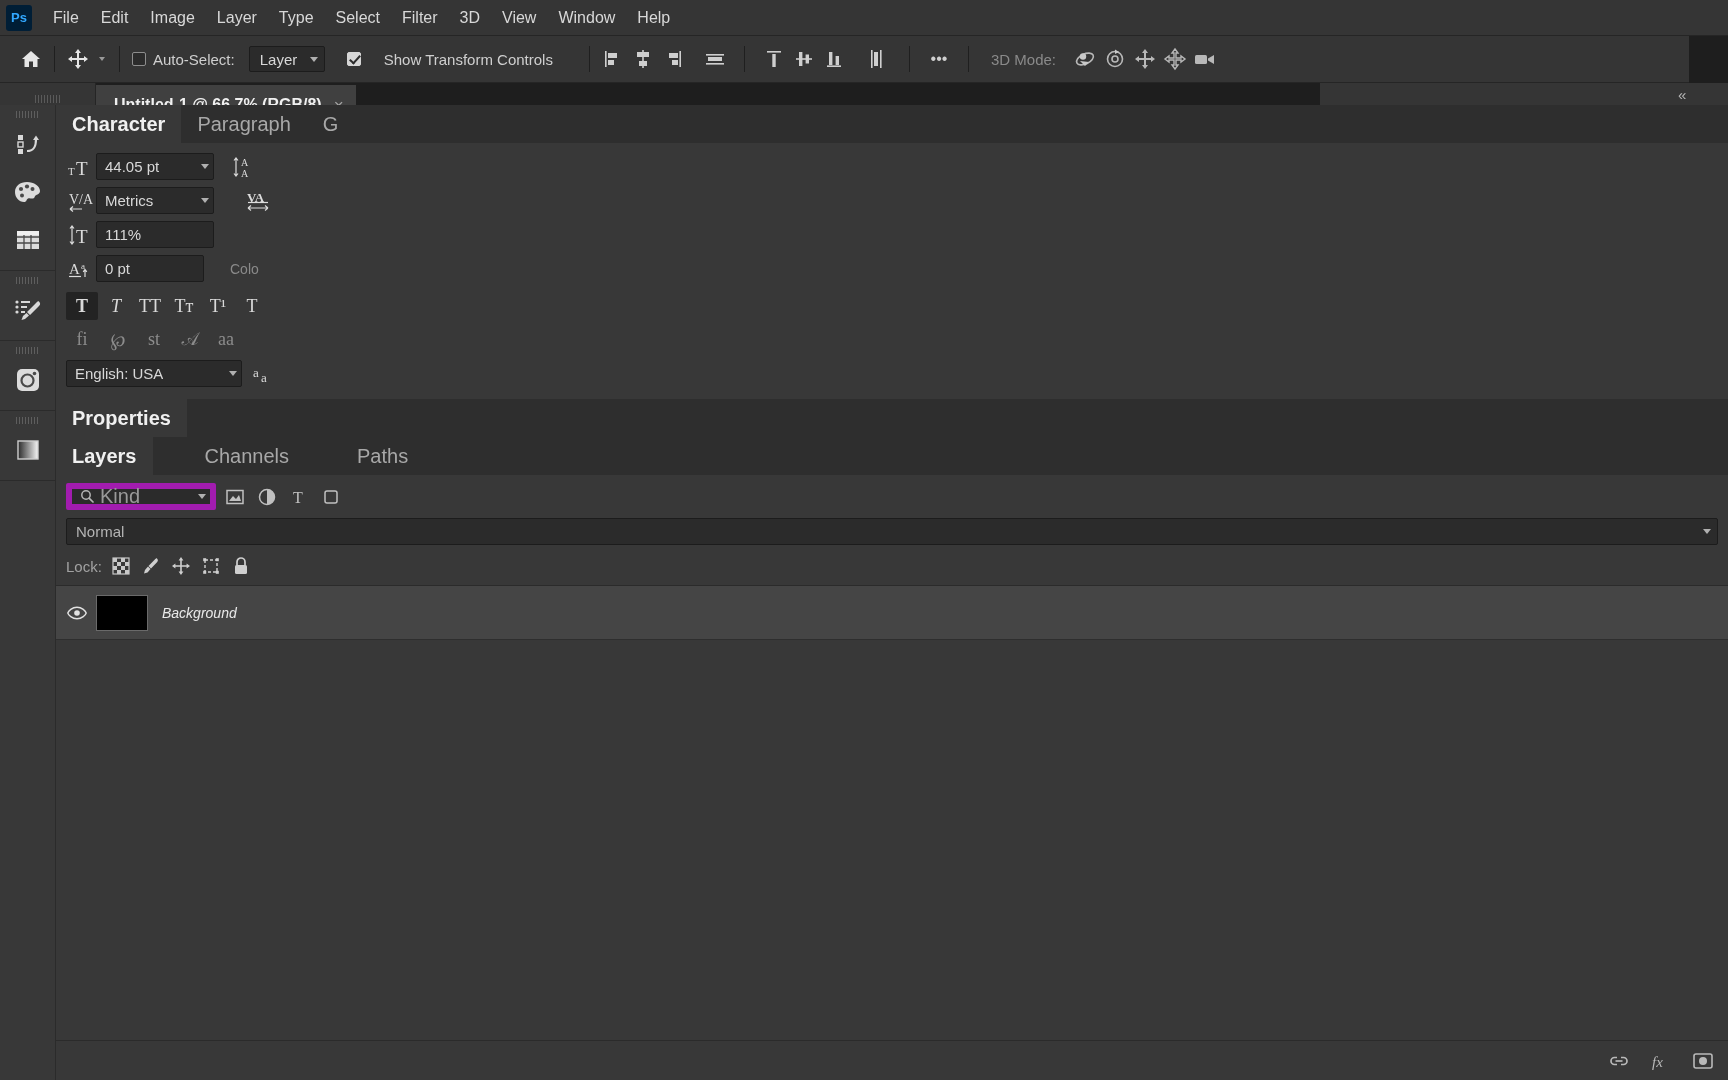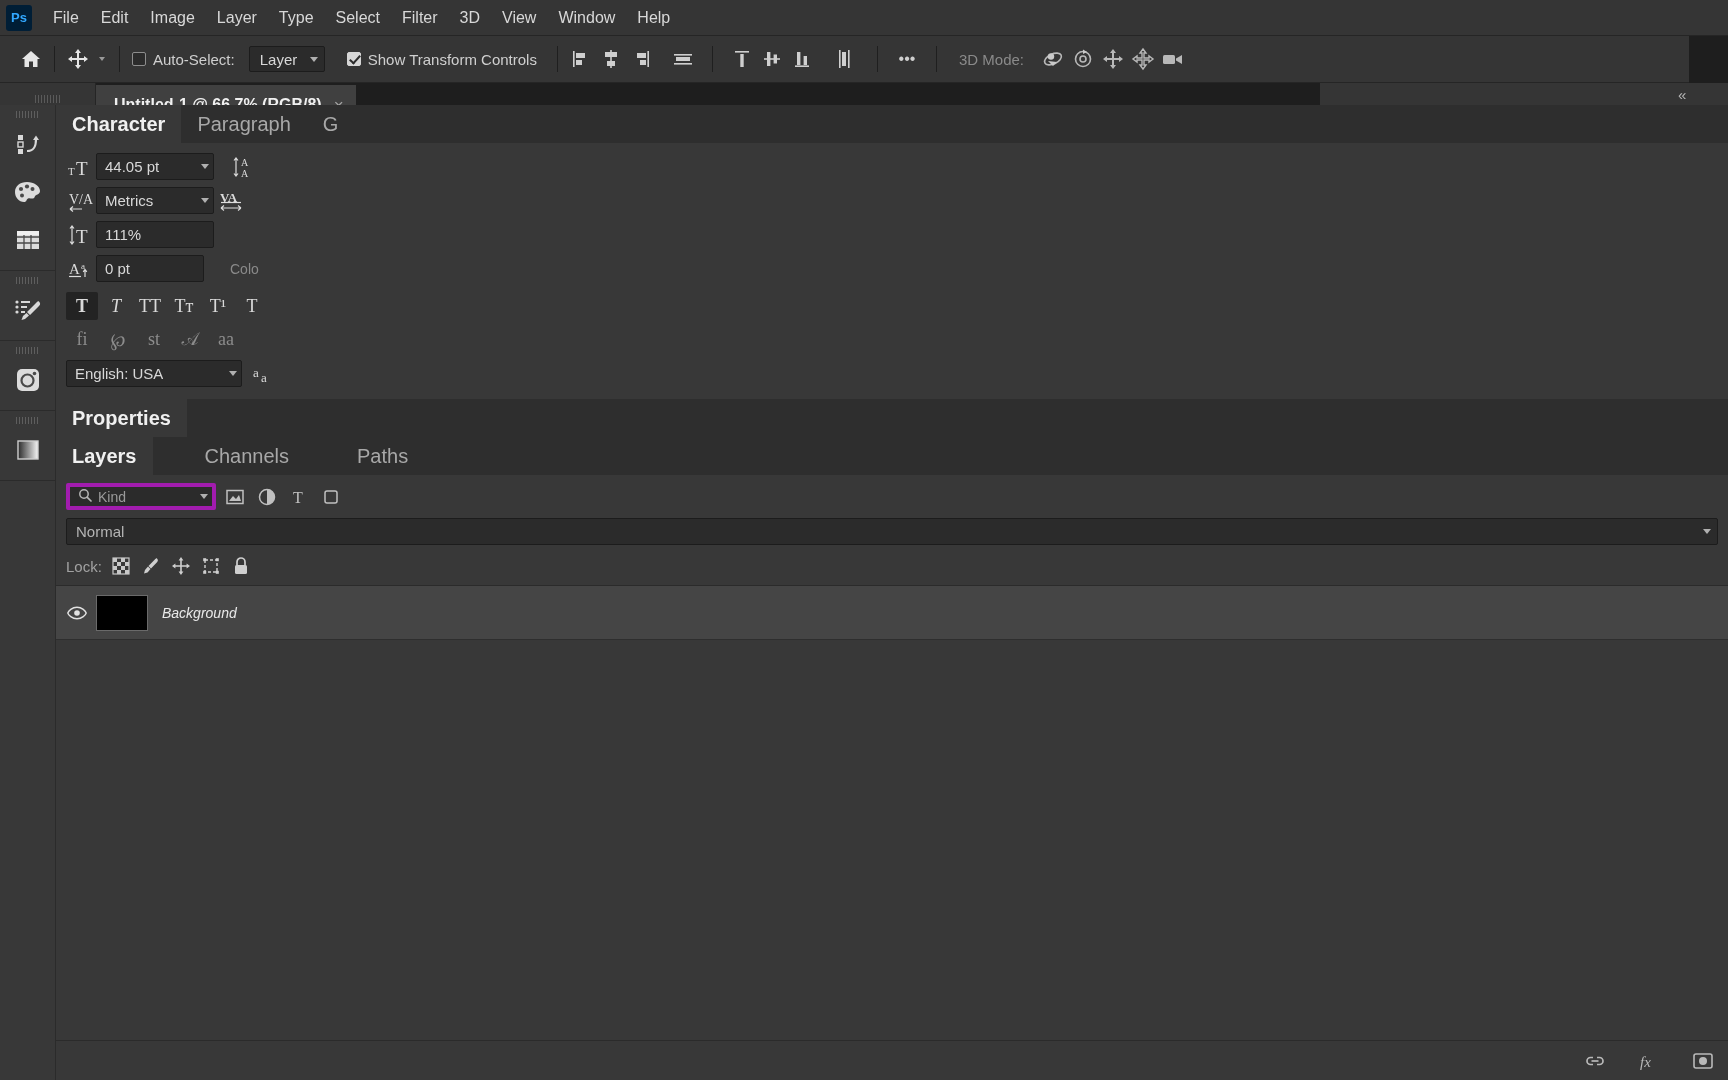--- a/index.html
+++ b/index.html
@@ -214,22 +214,22 @@
   .lig-row { display: flex; align-items: center; gap: 4px; margin-bottom: 8px; color: #8c8c8c;
              font-family: "Liberation Serif", serif; font-size: 18px; }
   .lig-btn { width: 32px; height: 26px; display: flex; align-items: center; justify-content: center; }
 
   .props-tabs { display: flex; height: 38px; background: #2e2e2e; margin-top: 4px; }
   .layers-tabs { display: flex; height: 38px; background: #2e2e2e; gap: 36px; }
 
   .layers-body { background: #383838; padding: 8px 0 0 0; }
   .filter-row { display: flex; align-items: center; padding: 0 10px 8px 10px; gap: 6px; }
   .kind-fld {
-    background: #2b2b2b; border: 4px solid #a21caf; border-radius: 2px; height: 27px;
-    display: flex; align-items: center; padding: 0 4px 0 8px; color: #9a9a9a; font-size: 14px;
+    background: #2b2b2b; border: 6px solid #a21caf; border-radius: 2px; height: 27px;
+    display: flex; align-items: center; padding: 0 4px 0 8px; color: #9a9a9a; font-size: 20px;
     flex: 0 0 150px; justify-content: space-between;
   }
   .filter-ico { width: 26px; height: 26px; display: flex; align-items: center; justify-content: center; color: #b8b8b8; }
   .blend-row { display: flex; align-items: center; padding: 0 10px 7px 10px; }
   .blend-fld {
     background: #2b2b2b; border: 1px solid #1c1c1c; border-radius: 2px; height: 27px;
     flex: 1; display: flex; align-items: center; justify-content: space-between;
     padding: 0 6px 0 9px; color: #b4b4b4; font-size: 15px;
   }
   .lock-row { display: flex; align-items: center; padding: 3px 10px 8px 10px; color: #a2a2a2; font-size: 15px; gap: 8px; }
@@ -238,21 +238,21 @@
   .layer-row {
     display: flex; align-items: center; height: 54px; background: #454545;
     padding: 0 8px; border-bottom: 1px solid #2e2e2e;
   }
   .eye { width: 26px; display: flex; align-items: center; justify-content: center; color: #dcdcdc; }
   .layer-thumb { width: 52px; height: 36px; background: #000; border: 1px solid #6a6a6a; margin-left: 6px; }
   .layer-name { color: #eaeaea; font-size: 14px; font-style: italic; margin-left: 14px; }
   .layers-footer {
     position: absolute; bottom: 0; left: 0; right: 0; height: 40px; background: #383838;
     border-top: 1px solid #2b2b2b; display: flex; align-items: center; justify-content: flex-end;
-    gap: 32px; padding-right: 14px; color: #b9b9b9;
+    gap: 20px; padding-right: 14px; color: #b9b9b9;
   }
   .footer-ico { width: 22px; height: 22px; display: flex; align-items: center; justify-content: center; }
 </style>
 </head>
 <body>
 
 <div class="app">
 
   <div class="menubar">
     <div class="ps-logo">Ps</div>
@@ -289,21 +289,21 @@
     <div style="display:flex;align-items:center;margin-left:4px">
       <span class="chk"></span>
       <span class="ob-label" style="margin:0">Auto-Select:</span>
     </div>
     <div class="ob-select" style="margin-left:14px">
       <span class="v">Layer</span>
       <span class="caret"></span>
     </div>
     <div style="display:flex;align-items:center;margin-left:22px">
       <span class="chk on"></span>
-      <span class="ob-label" style="margin:0">Show Transform Controls</span>
+      <span class="ob-label" style="margin:16px">Show Transform Controls</span>
     </div>
     <div class="ob-sep" style="margin-left:20px"></div>
 
     <div class="ob-icon">
       <svg width="22" height="22" viewBox="0 0 22 22">
           <rect x="3" y="3" width="1.6" height="16" fill="#cfcfcf"></rect>
           <rect x="6" y="5" width="9" height="5" fill="#cfcfcf"></rect>
           <rect x="6" y="12" width="6" height="5" fill="#cfcfcf"></rect>
         </svg>
     </div>
@@ -717,21 +717,21 @@
         <span class="glyph">
           <svg width="26" height="22" viewBox="0 0 26 22">
               <text x="1" y="14" font-family="Liberation Serif, serif" font-size="14" fill="#dcdcdc">V/A</text>
               <path d="M2 19 L14 19 M2 19 L5 16.5 M2 19 L5 21.5" stroke="#dcdcdc" stroke-width="1.2" fill="none"></path>
             </svg>
         </span>
         <div class="fld" style="width:118px">
           <span class="v">Metrics</span>
           <span class="caret"></span>
         </div>
-        <span class="glyph" style="margin-left:5px">
+        <span class="glyph" style="margin-left:32px">
           <svg width="30" height="22" viewBox="0 0 30 22">
               <text x="1" y="12" font-family="Liberation Serif, serif" font-size="13" font-weight="bold" fill="#dcdcdc">VA</text>
               <path d="M2 12.5 L22 12.5" stroke="#dcdcdc" stroke-width="1.2"></path>
               <path d="M2 18 L22 18 M2 18 L5 15.5 M2 18 L5 20.5 M22 18 L19 15.5 M22 18 L19 20.5" stroke="#dcdcdc" stroke-width="1.1" fill="none"></path>
             </svg>
         </span>
       </div>
 
       <div class="row">
         <span class="glyph">

